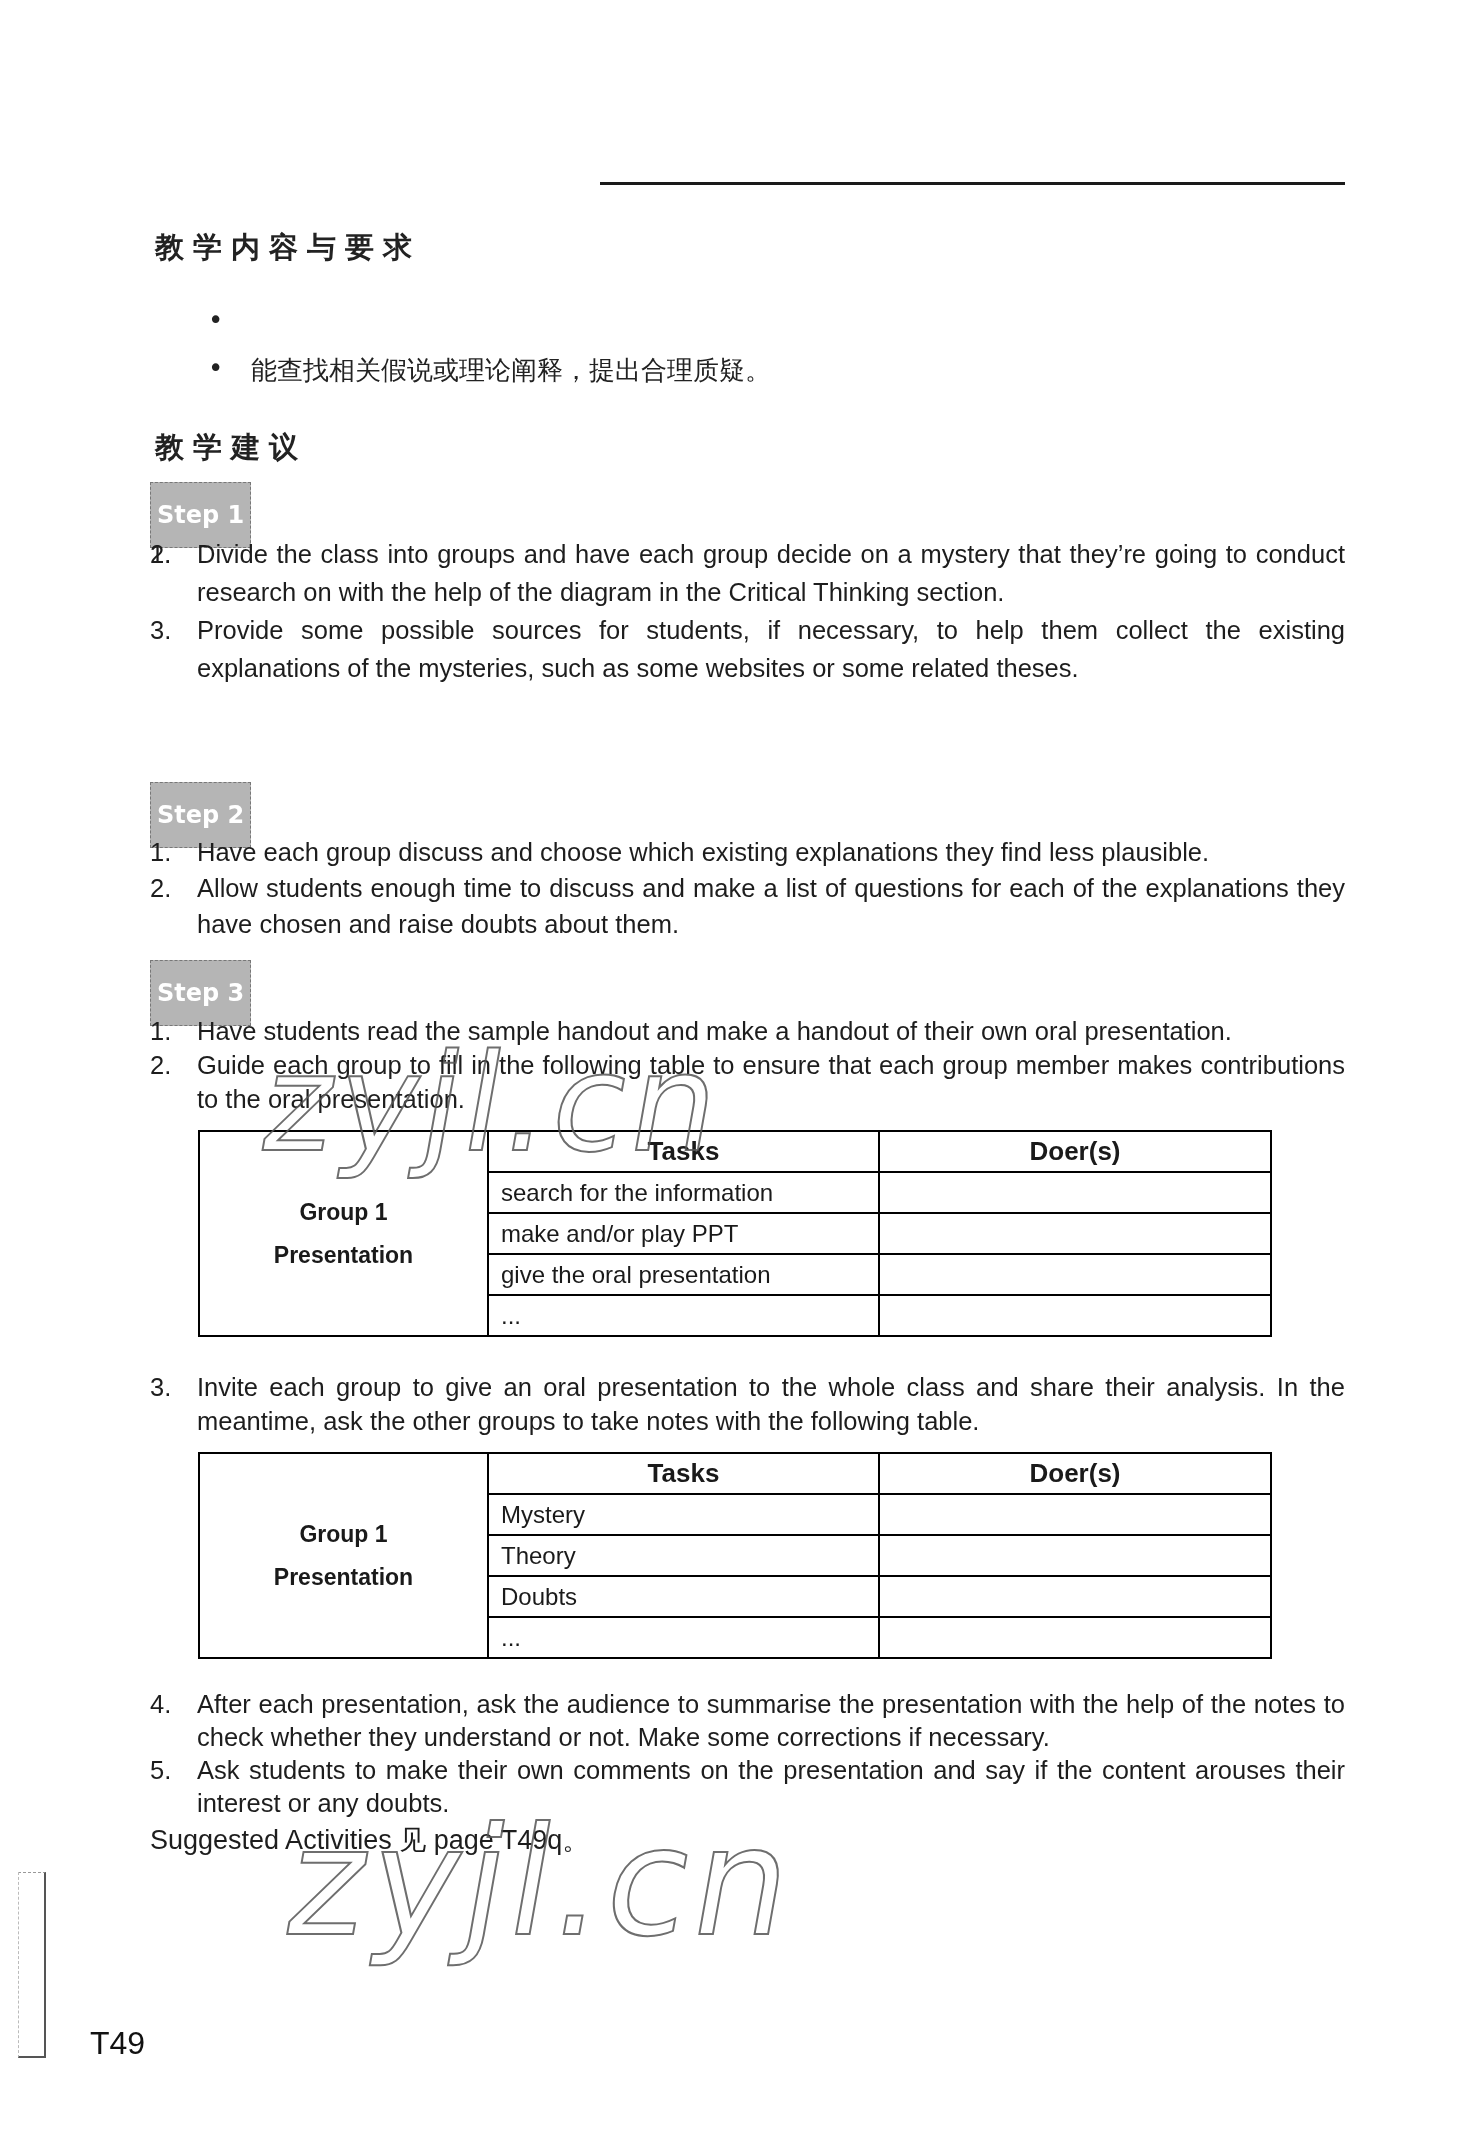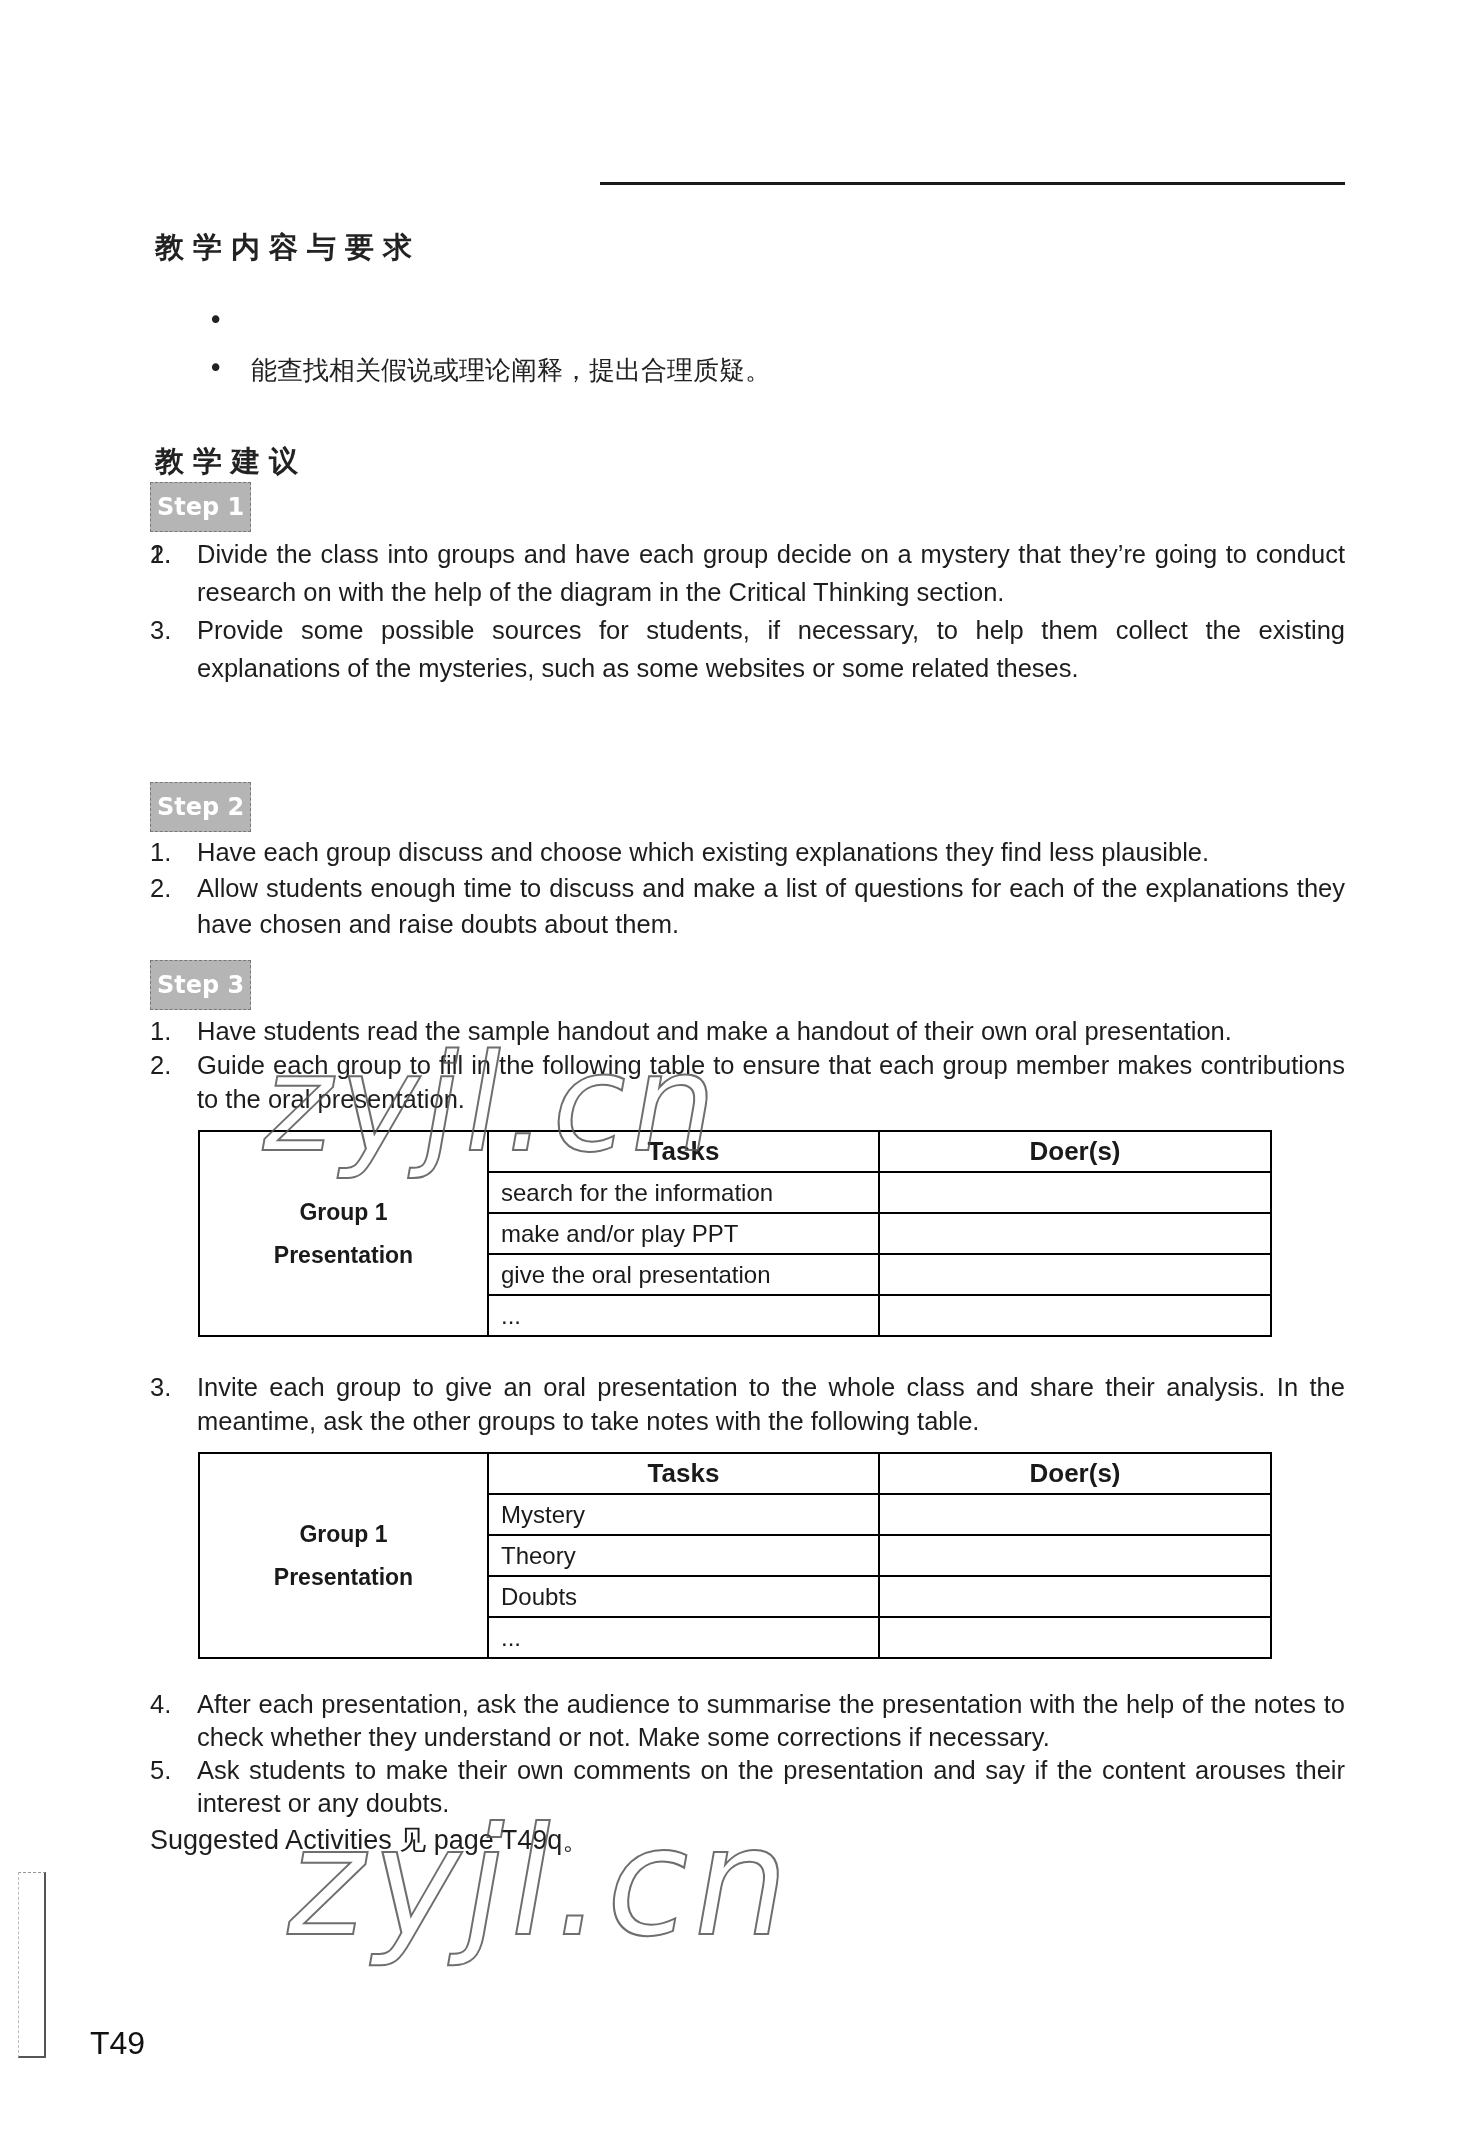--- a/index.html
+++ b/index.html
@@ -9,21 +9,21 @@
       color: #1a1a1a;
     }
     .abs { position: absolute; }
     .top-rule { left: 600px; top: 182px; width: 745px; height: 3px; background: #1a1a1a; }
     .cn-heading { font-family: "DejaVu Sans", sans-serif; font-size: 29px; letter-spacing: 9px; font-weight: bold; color: #222; }
     .bullet-row { font-family: "DejaVu Sans", sans-serif; font-size: 26px; color: #222; }
     .bullet-dot { position: absolute; left: 0; top: 0; }
     .bullet-text { position: absolute; left: 43px; top: 0; white-space: nowrap; }
 
     .step-badge {
-      height: 32px; padding: 8px 6px; line-height: 32px;
+      height: 32px; padding: 16px 6px; line-height: 32px;
       background: #b5b5b5; color: #fff; font-weight: bold; font-size: 24px;
       border: 1px dashed #777; letter-spacing: 0px; font-family: "DejaVu Sans", sans-serif;
     }
 
     .list { left: 150px; width: 1195px; font-size: 25.5px; line-height: 38px; color: #1d1d1d; }
     .li { position: relative; padding-left: 47px; text-align: justify; text-align-last: left; }
     .li .num { position: absolute; left: 0; top: 0; }
     .li + .li { margin-top: 0px; }
 
     table.task-table {
@@ -54,21 +54,21 @@
 <div class="abs cn-heading" style="left:155px; top:228px;">教学内容与要求</div>
 
 <div class="abs bullet-row" style="left:208px; top:305px; width:1150px; height:34px;">
   <span class="bullet-dot">•</span>
 </div>
 <div class="abs bullet-row" style="left:208px; top:353px; width:1150px; height:34px;">
   <span class="bullet-dot">•</span>
   <span class="bullet-text">能查找相关假说或理论阐释，提出合理质疑。</span>
 </div>
 
-<div class="abs cn-heading" style="left:155px; top:442px;">教学建议</div>
+<div class="abs cn-heading" style="left:155px; top:428px;">教学建议</div>
 
 <div class="abs step-badge" style="left:150px; top:482px;">Step 1</div>
 <div class="abs list" style="top:535px;">
   <div class="li">
     <span class="num">1.</span>
   </div>
   <div class="li">
     <span class="num">2.</span>
     <span>Divide the class into groups and have each group decide on a mystery that they’re going to conduct research on with the help of the diagram in the Critical Thinking section.</span>
   </div>

